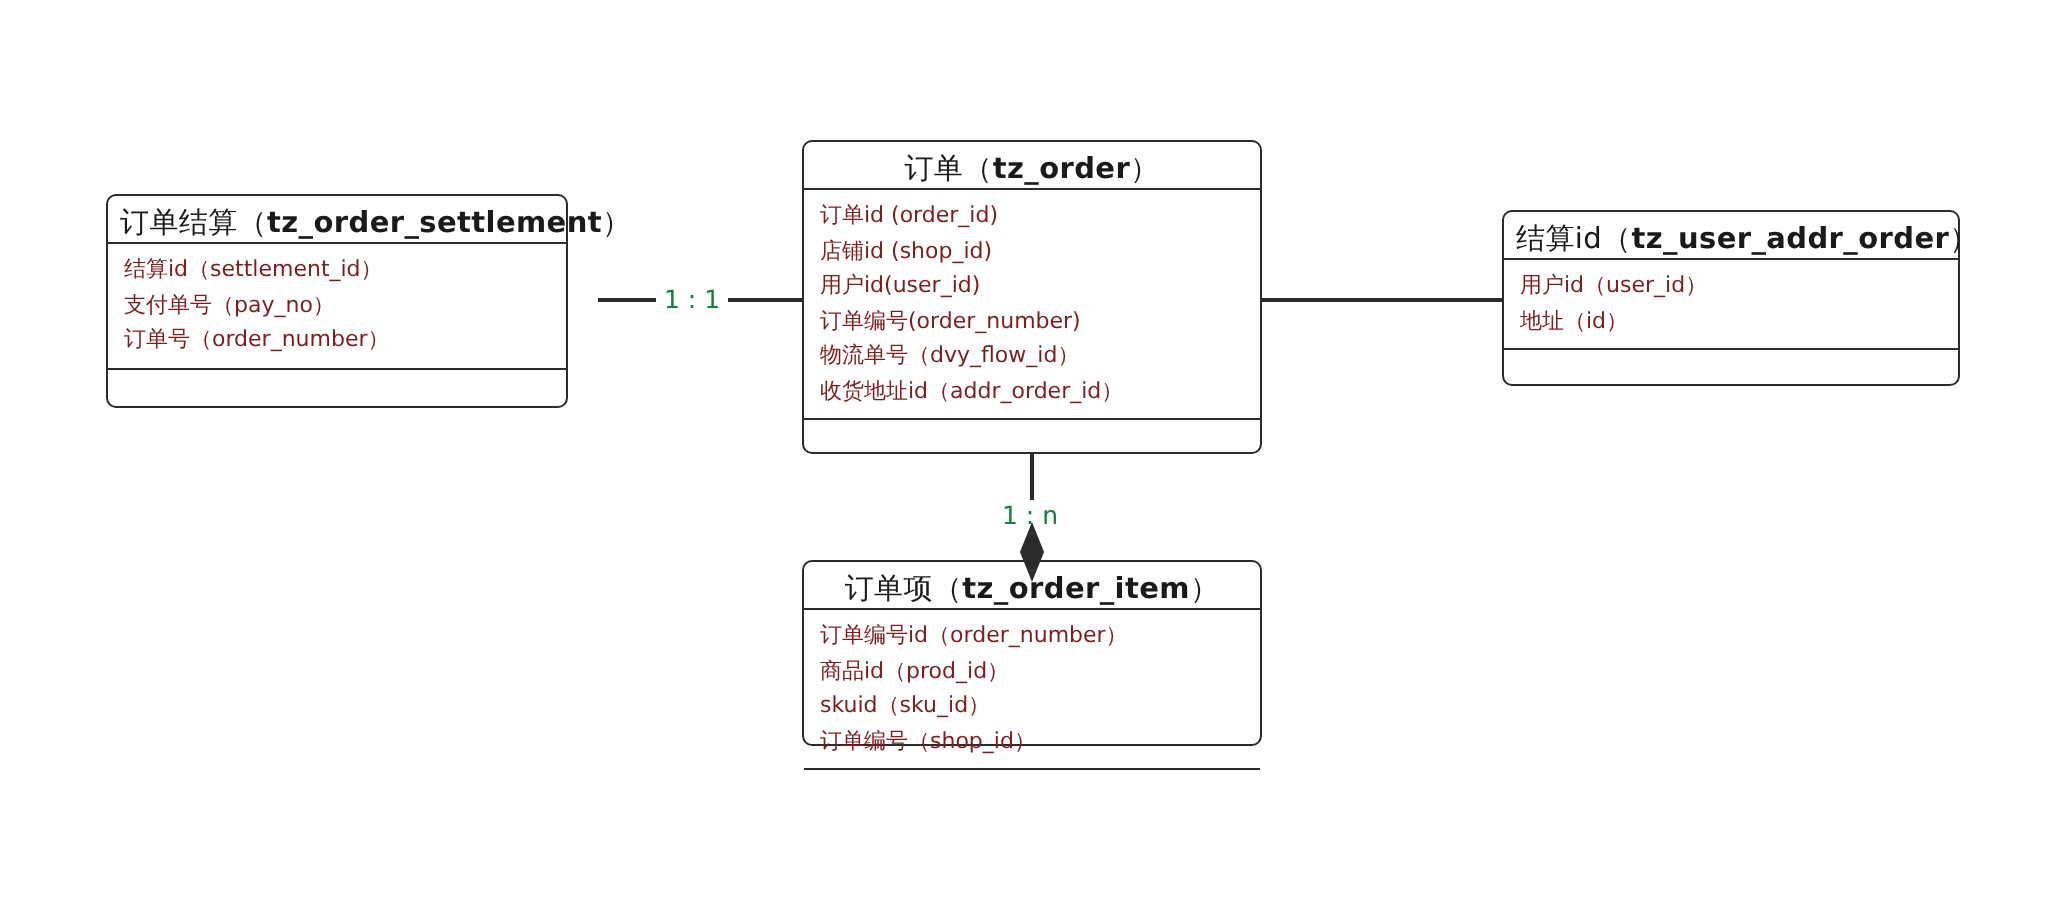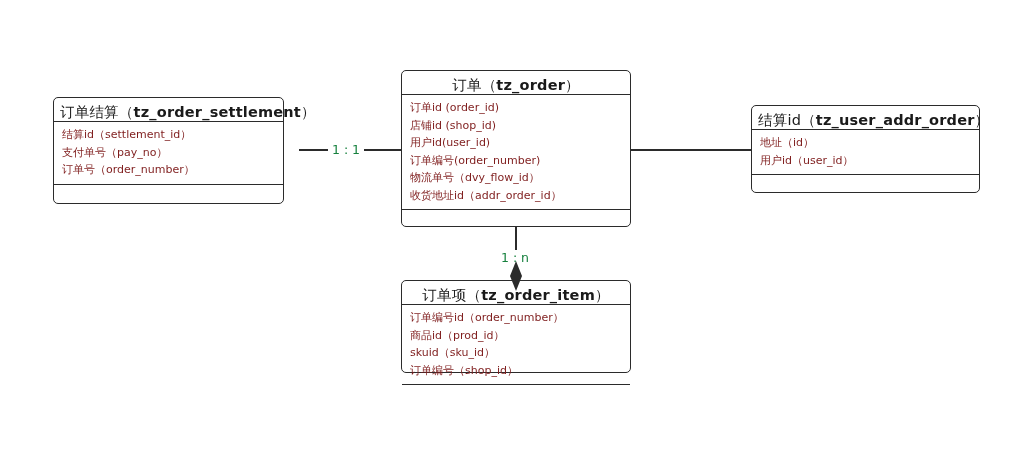--- a/index.html
+++ b/index.html
@@ -144,22 +144,22 @@
       <div class="attr">收货地址id（addr_order_id）</div>
     </div>
     <div class="entity-footer"></div>
   </div>
 
   <div class="entity" style="left:751px; top:105px; width:229px; height:88px;">
     <div class="entity-title">
       <span>结算id</span><span>（</span><span class="tbl">tz_user_addr_order</span><span>）</span>
     </div>
     <div class="entity-attrs">
+      <div class="attr">用户id（user_id）</div>
       <div class="attr">地址（id）</div>
-      <div class="attr">用户id（user_id）</div>
     </div>
     <div class="entity-footer"></div>
   </div>
 
   <div class="entity" style="left:401px; top:280px; width:230px; height:93px;">
     <div class="entity-title">
       <span>订单项</span><span>（</span><span class="tbl">tz_order_item</span><span>）</span>
     </div>
     <div class="entity-attrs">
       <div class="attr">订单编号id（order_number）</div>

